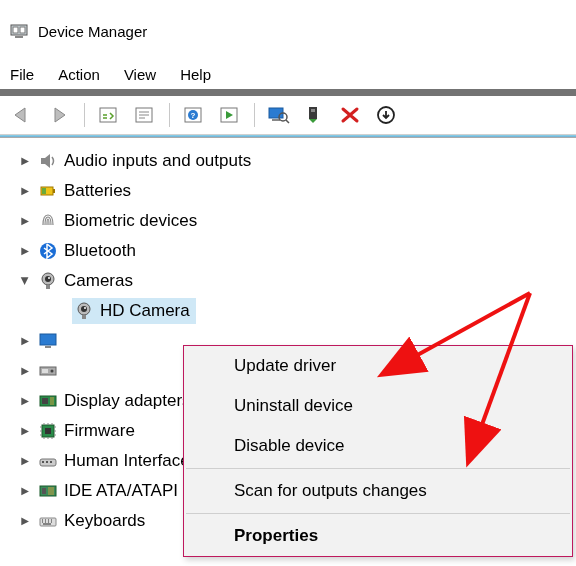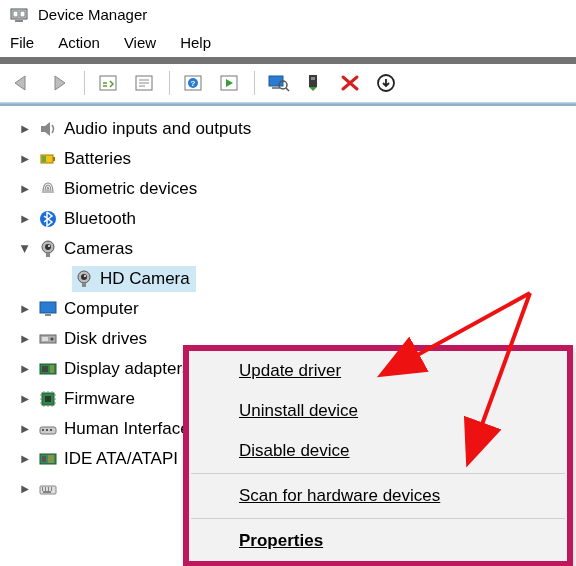--- a/index.html
+++ b/index.html
@@ -9,21 +9,22 @@
     font-size: 14px;
     background: #fff;
     color: #000;
     width: 576px;
     height: 566px;
     overflow: hidden;
     position: relative;
   }
   .titlebar {
     display: flex;
-    padding: 6px 10px;
+    align-items: center;
+    padding: 22px 10px;
     gap: 10px;
     font-size: 15px;
   }
   .titlebar .app-icon {
     width: 18px; height: 18px;
     display: inline-flex; align-items: center; justify-content: center;
   }
   .menubar {
     display: flex;
     gap: 24px;
@@ -88,25 +89,24 @@
     align-items: center;
     gap: 6px;
     height: 26px;
   }
   .context-menu {
     position: absolute;
     left: 183px;
     top: 345px;
     width: 390px;
     background: #f2f2f2;
-    border: 6px solid #be185d;
+    border: 1px solid #be185d;
     box-shadow: 2px 3px 6px rgba(0,0,0,0.18);
     font-size: 17px;
     z-index: 10;
-    text-decoration: underline;
   }
   .context-menu .item {
     padding: 10px 50px;
     cursor: default;
   }
   .context-menu .msep {
     height: 1px; background: #cfcfcf; margin: 2px 2px;
   }
   .context-menu .bold { font-weight: 700; }
   .arrows {
@@ -286,33 +286,31 @@
   </div>
 
   <div class="tree-row">
     <span class="expander">▶</span>
     <span class="dev-icon">
       <svg width="20" height="20" viewBox="0 0 20 20">
           <rect x="2" y="3" width="16" height="11" fill="#2a7bd1" stroke="#1a5a9e"></rect>
           <rect x="7" y="15" width="6" height="2" fill="#888"></rect>
         </svg>
     </span>
-    <span class="label">Computer</span>
   </div>
 
   <div class="tree-row">
     <span class="expander">▶</span>
     <span class="dev-icon">
       <svg width="20" height="20" viewBox="0 0 20 20">
           <rect x="2" y="6" width="16" height="8" fill="#aaa" stroke="#666"></rect>
           <circle cx="14" cy="10" r="1.5" fill="#444"></circle>
           <rect x="4" y="8" width="6" height="4" fill="#ddd"></rect>
         </svg>
     </span>
-    <span class="label">Disk drives</span>
   </div>
 
   <div class="tree-row">
     <span class="expander">▶</span>
     <span class="dev-icon">
       <svg width="20" height="20" viewBox="0 0 20 20">
           <rect x="2" y="5" width="16" height="10" fill="#2a8a4a" stroke="#1a5a2a"></rect>
           <rect x="4" y="7" width="6" height="6" fill="#444"></rect>
           <path d="M12 7 H16 M12 9 H16 M12 11 H16 M12 13 H16" stroke="#c8a040"></path>
         </svg>
@@ -356,30 +354,31 @@
   </div>
 
   <div class="tree-row">
     <span class="expander">▶</span>
     <span class="dev-icon">
       <svg width="20" height="20" viewBox="0 0 20 20">
           <rect x="2" y="7" width="16" height="8" rx="1" fill="#ddd" stroke="#888"></rect>
           <path d="M4 9 H5 M7 9 H8 M10 9 H11 M13 9 H14 M4 11 H5 M7 11 H8 M10 11 H11 M13 11 H14 M5 13 H13" stroke="#666" stroke-width="1.3"></path>
         </svg>
     </span>
+    <span class="label">Keyboards</span>
   </div>
 
 </div>
 
 <div class="context-menu">
   <div class="item">Update driver</div>
   <div class="item">Uninstall device</div>
   <div class="item">Disable device</div>
   <div class="msep"></div>
-  <div class="item">Scan for hardware devices</div>
+  <div class="item">Scan for outputs changes</div>
   <div class="msep"></div>
   <div class="item bold">Properties</div>
 </div>
 
 <svg class="arrows" width="576" height="566">
   <defs>
     <marker id="ah" markerWidth="12" markerHeight="12" refX="2" refY="5" orient="auto">
       <path d="M0 0 L12 5 L0 10 Z" fill="#e11"></path>
     </marker>
   </defs>

